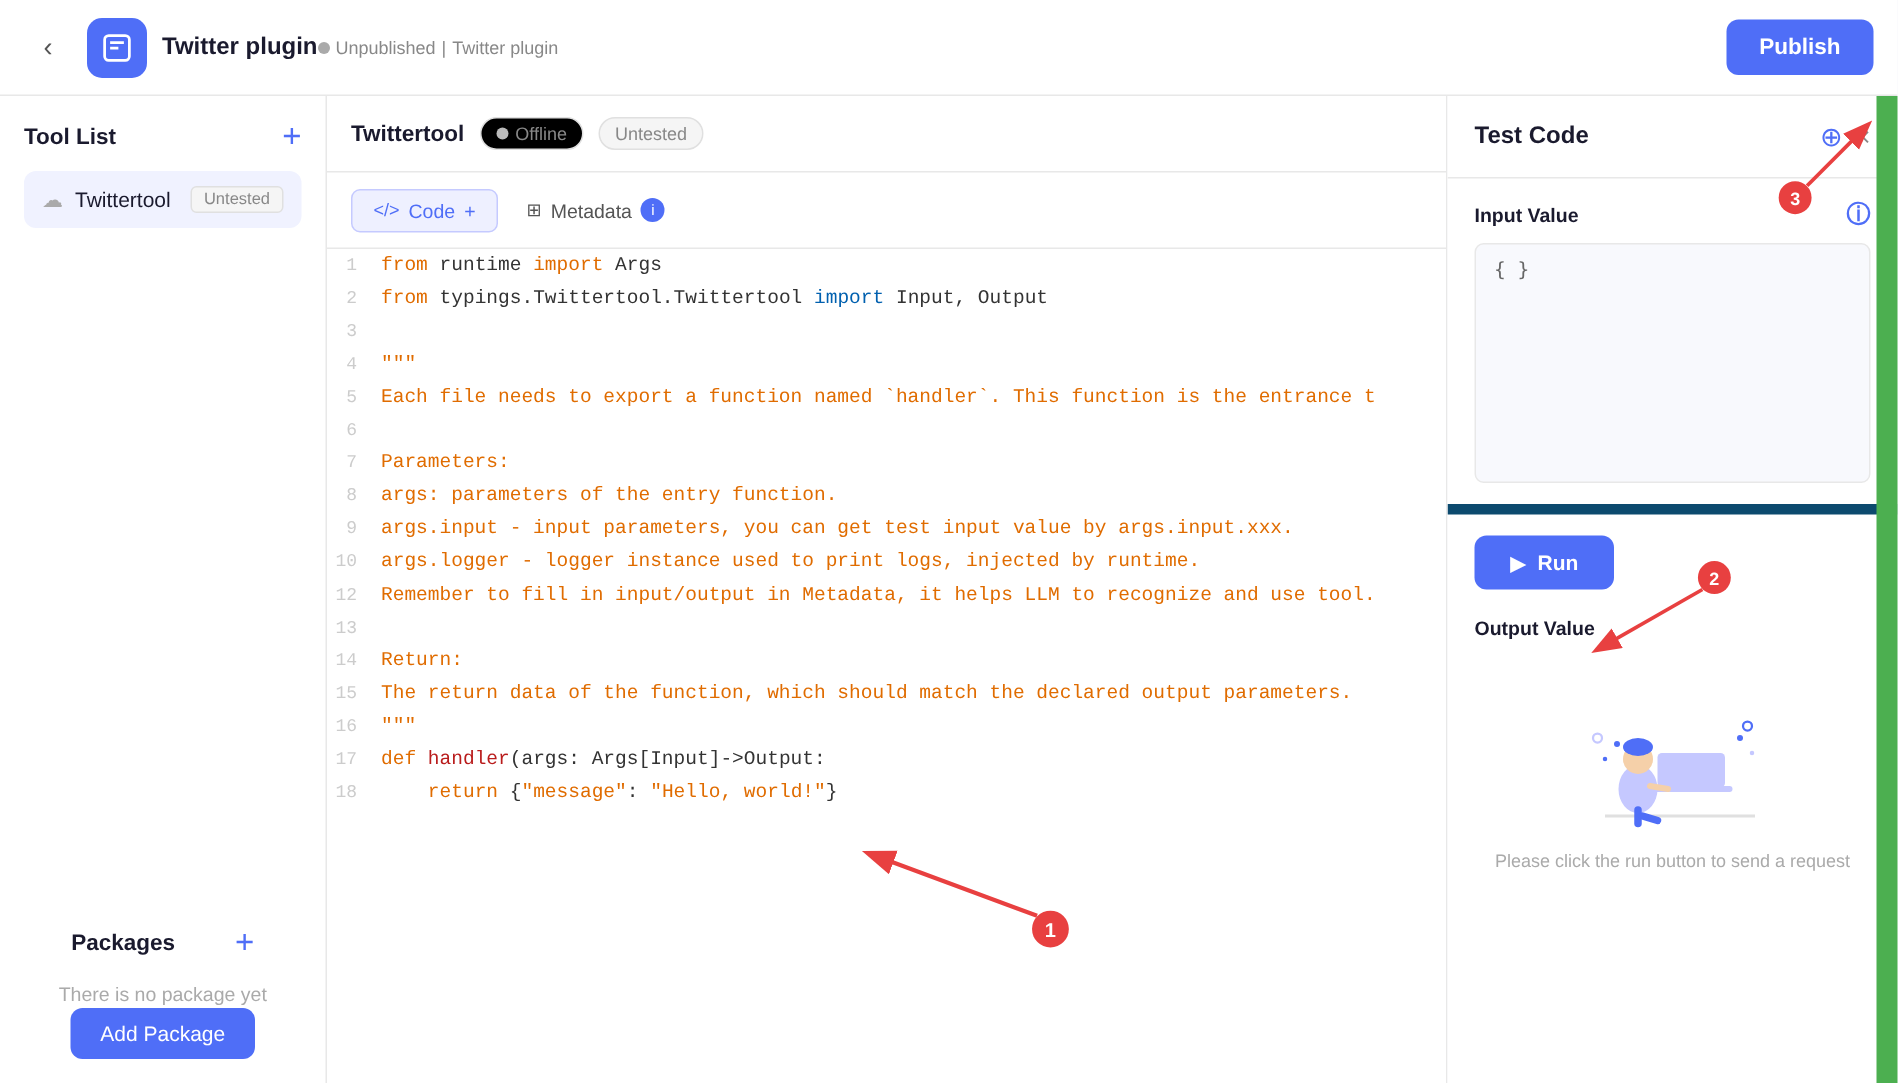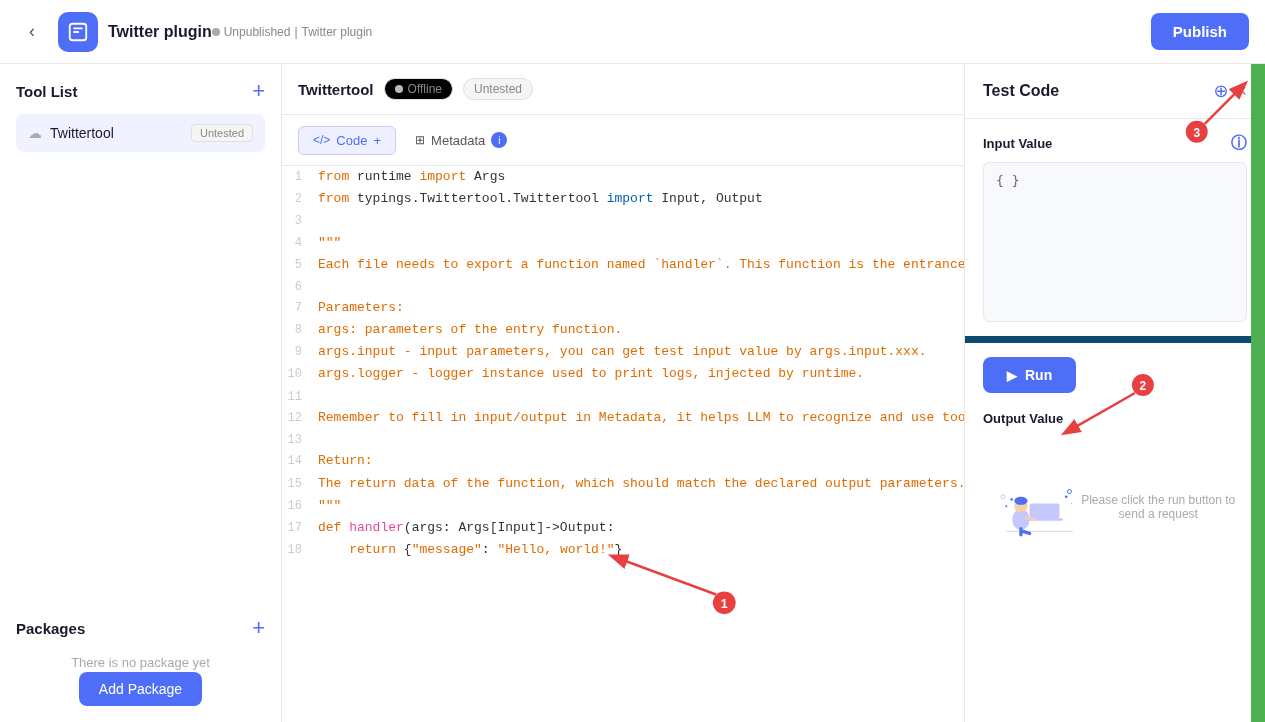--- a/index.html
+++ b/index.html
@@ -28,40 +28,40 @@
     .publish-btn {
       background: #4f6ef7; color: #fff; border: none; border-radius: 8px;
       padding: 10px 22px; font-size: 15px; font-weight: 600; cursor: pointer;
     }
 
     
     .main { display: flex; height: calc(722px - 64px); }
 
     
     .sidebar {
-      width: 282px; background: #fff; border-right: 1px solid #e8e8e8;
+      width: 218px; background: #fff; border-right: 1px solid #e8e8e8;
       display: flex; flex-direction: column; padding: 16px;
       flex-shrink: 0;
     }
     .sidebar-header { display: flex; align-items: center; justify-content: space-between; margin-bottom: 12px; }
     .sidebar-title { font-size: 15px; font-weight: 600; color: #1a1a2e; }
     .add-btn { font-size: 22px; color: #4f6ef7; cursor: pointer; line-height: 1; }
     .tool-item {
       display: flex; align-items: center; justify-content: space-between;
       background: #f0f2ff; border-radius: 8px; padding: 10px 12px; margin-bottom: 6px;
     }
     .tool-item-left { display: flex; align-items: center; gap: 8px; }
     .cloud-icon { color: #aaa; font-size: 14px; }
     .tool-name { font-size: 14px; color: #1a1a2e; font-weight: 500; }
     .untested-badge {
       background: #f5f5f5; color: #888; font-size: 11px; border-radius: 4px;
       padding: 2px 8px; border: 1px solid #e0e0e0;
     }
     .packages-section { margin-top: auto; }
-    .packages-header { display: flex; align-items: center; justify-content: space-between; margin-bottom: 16px; gap: 40px; }
+    .packages-header { display: flex; align-items: center; justify-content: center; margin-bottom: 16px; gap: 40px; }
     .packages-title { font-size: 15px; font-weight: 600; color: #1a1a2e; }
     .no-package { color: #aaa; font-size: 13px; text-align: center; margin-bottom: 2px; }
     .add-package-btn {
       background: #4f6ef7; color: #fff; border: none; border-radius: 8px;
       padding: 9px 20px; font-size: 14px; font-weight: 500; cursor: pointer;
       display: block; margin: 0 auto;
     }
 
     
     .code-panel {
@@ -140,21 +140,21 @@
     .run-section { padding: 14px 18px; }
     .run-btn {
       background: #4f6ef7; color: #fff; border: none; border-radius: 8px;
       padding: 10px 24px; font-size: 14px; font-weight: 600; cursor: pointer;
       display: flex; align-items: center; gap: 8px;
     }
     .play-icon { font-size: 13px; }
     .output-section { padding: 0 18px; }
     .output-label { font-size: 13px; font-weight: 600; color: #1a1a2e; margin-bottom: 8px; padding-top: 4px; }
     .output-illustration {
-      display: flex; flex-direction: row; align-items: center;
+      display: flex; flex-direction: column; align-items: center;
       padding: 20px 10px 10px;
     }
     .output-hint { font-size: 12px; color: #aaa; text-align: center; padding: 8px 0; }
 
     
     .right-stripe {
       width: 14px; background: #4caf50; position: absolute; right: 0; top: 64px;
       height: calc(722px - 64px); border-radius: 0 0 0 0;
     }
   </style>
@@ -274,24 +274,20 @@
       <div class="code-line">
           <span class="line-num">9</span>
           <span class="line-code"><span class="comment">args.input - input parameters, you can get test input value by args.input.xxx.</span></span>
         </div>
 
       <div class="code-line">
           <span class="line-num">10</span>
           <span class="line-code"><span class="comment">args.logger - logger instance used to print logs, injected by runtime.</span></span>
         </div>
 
-      <div class="code-line">
-          <span class="line-num">11</span>
-          <span class="line-code"></span>
-        </div>
 
       <div class="code-line">
           <span class="line-num">12</span>
           <span class="line-code"><span class="comment">Remember to fill in input/output in Metadata, it helps LLM to recognize and use tool.</span></span>
         </div>
 
       <div class="code-line">
           <span class="line-num">13</span>
           <span class="line-code"></span>
         </div>
@@ -306,21 +302,21 @@
           <span class="line-code"><span class="comment">The return data of the function, which should match the declared output parameters.</span></span>
         </div>
 
       <div class="code-line">
           <span class="line-num">16</span>
           <span class="line-code"><span class="comment">"""</span></span>
         </div>
 
       <div class="code-line">
           <span class="line-num">17</span>
-          <span class="line-code"><span class="kw">def</span> <span style="color:#ec4899">handler</span>(args: Args[Input]-&gt;Output:</span>
+          <span class="line-code"><span class="kw">def</span> <span style="color:#b91c1c">handler</span>(args: Args[Input]-&gt;Output:</span>
         </div>
 
       <div class="code-line">
           <span class="line-num">18</span>
           <span class="line-code">    <span class="kw">return</span> {<span class="str">"message"</span>: <span class="str">"Hello, world!"</span>}</span>
         </div>
     </div>
 
     <svg class="annotation-overlay" viewBox="0 0 660 590" xmlns="http://www.w3.org/2000/svg">
 

